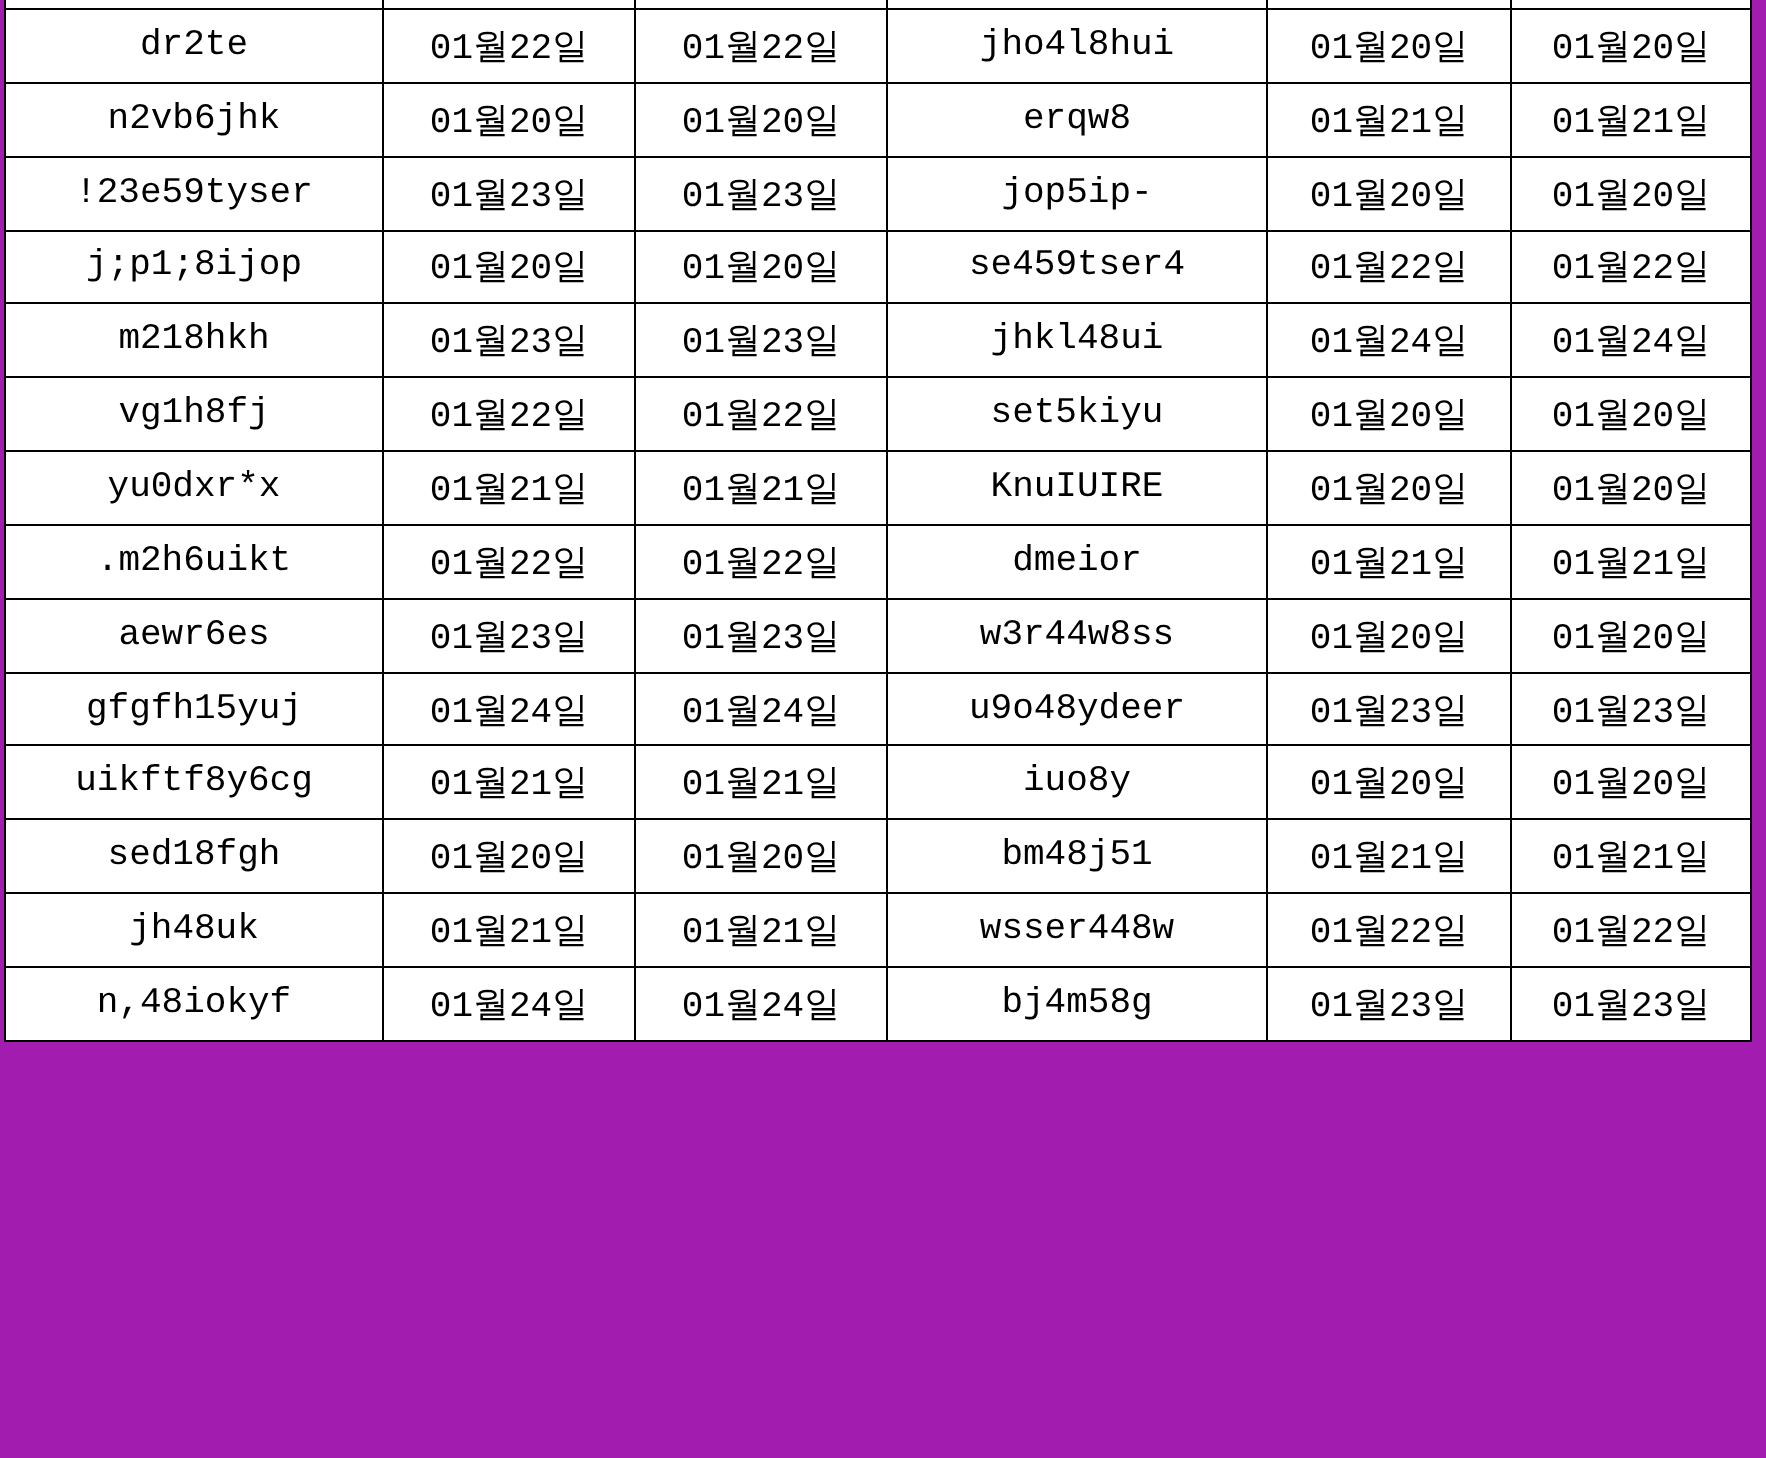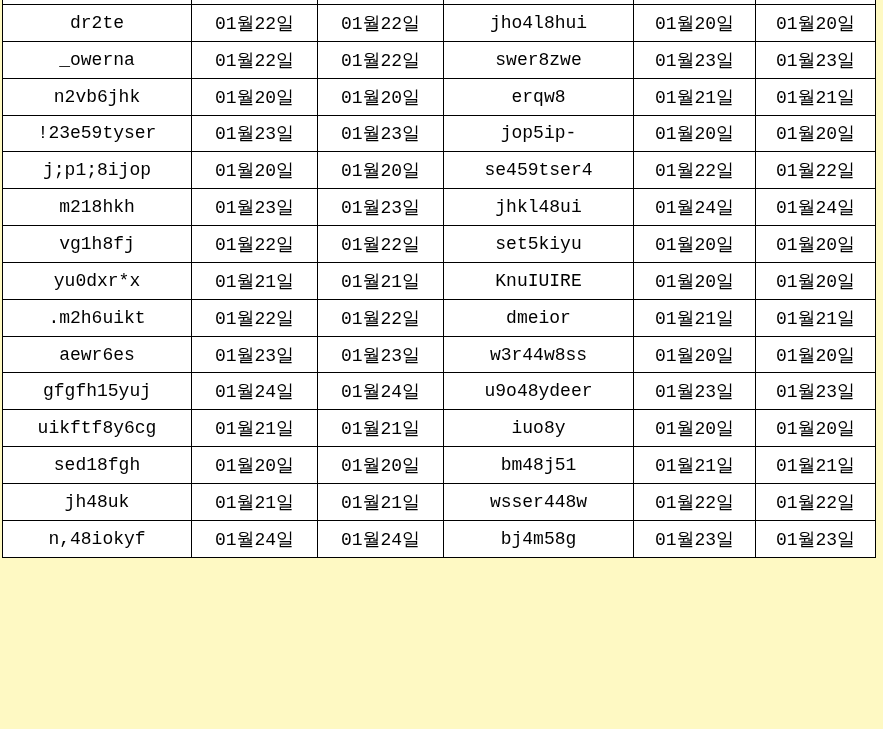--- a/index.html
+++ b/index.html
@@ -4,21 +4,21 @@
 <style>
   html, body {
     margin: 0;
     padding: 0;
     background: #ffffff;
   }
   .screen {
     position: relative;
     width: 883px;
     height: 729px;
-    background: #fef9c3;
+    background: #a21caf;
     overflow: hidden;
   }
   table.grid {
     position: absolute;
     left: 2px;
     top: -32px;
     border-collapse: collapse;
     table-layout: fixed;
     width: 873px;
   }
@@ -62,28 +62,20 @@
         <td></td>
       </tr>
 
       <tr>
     <td>dr2te</td>
     <td>01월22일</td>
     <td>01월22일</td>
     <td>jho4l8hui</td>
     <td>01월20일</td>
     <td>01월20일</td>
-  </tr>
-        <tr>
-    <td>_owerna</td>
-    <td>01월22일</td>
-    <td>01월22일</td>
-    <td>swer8zwe</td>
-    <td>01월23일</td>
-    <td>01월23일</td>
   </tr>
         <tr>
     <td>n2vb6jhk</td>
     <td>01월20일</td>
     <td>01월20일</td>
     <td>erqw8</td>
     <td>01월21일</td>
     <td>01월21일</td>
   </tr>
         <tr>

